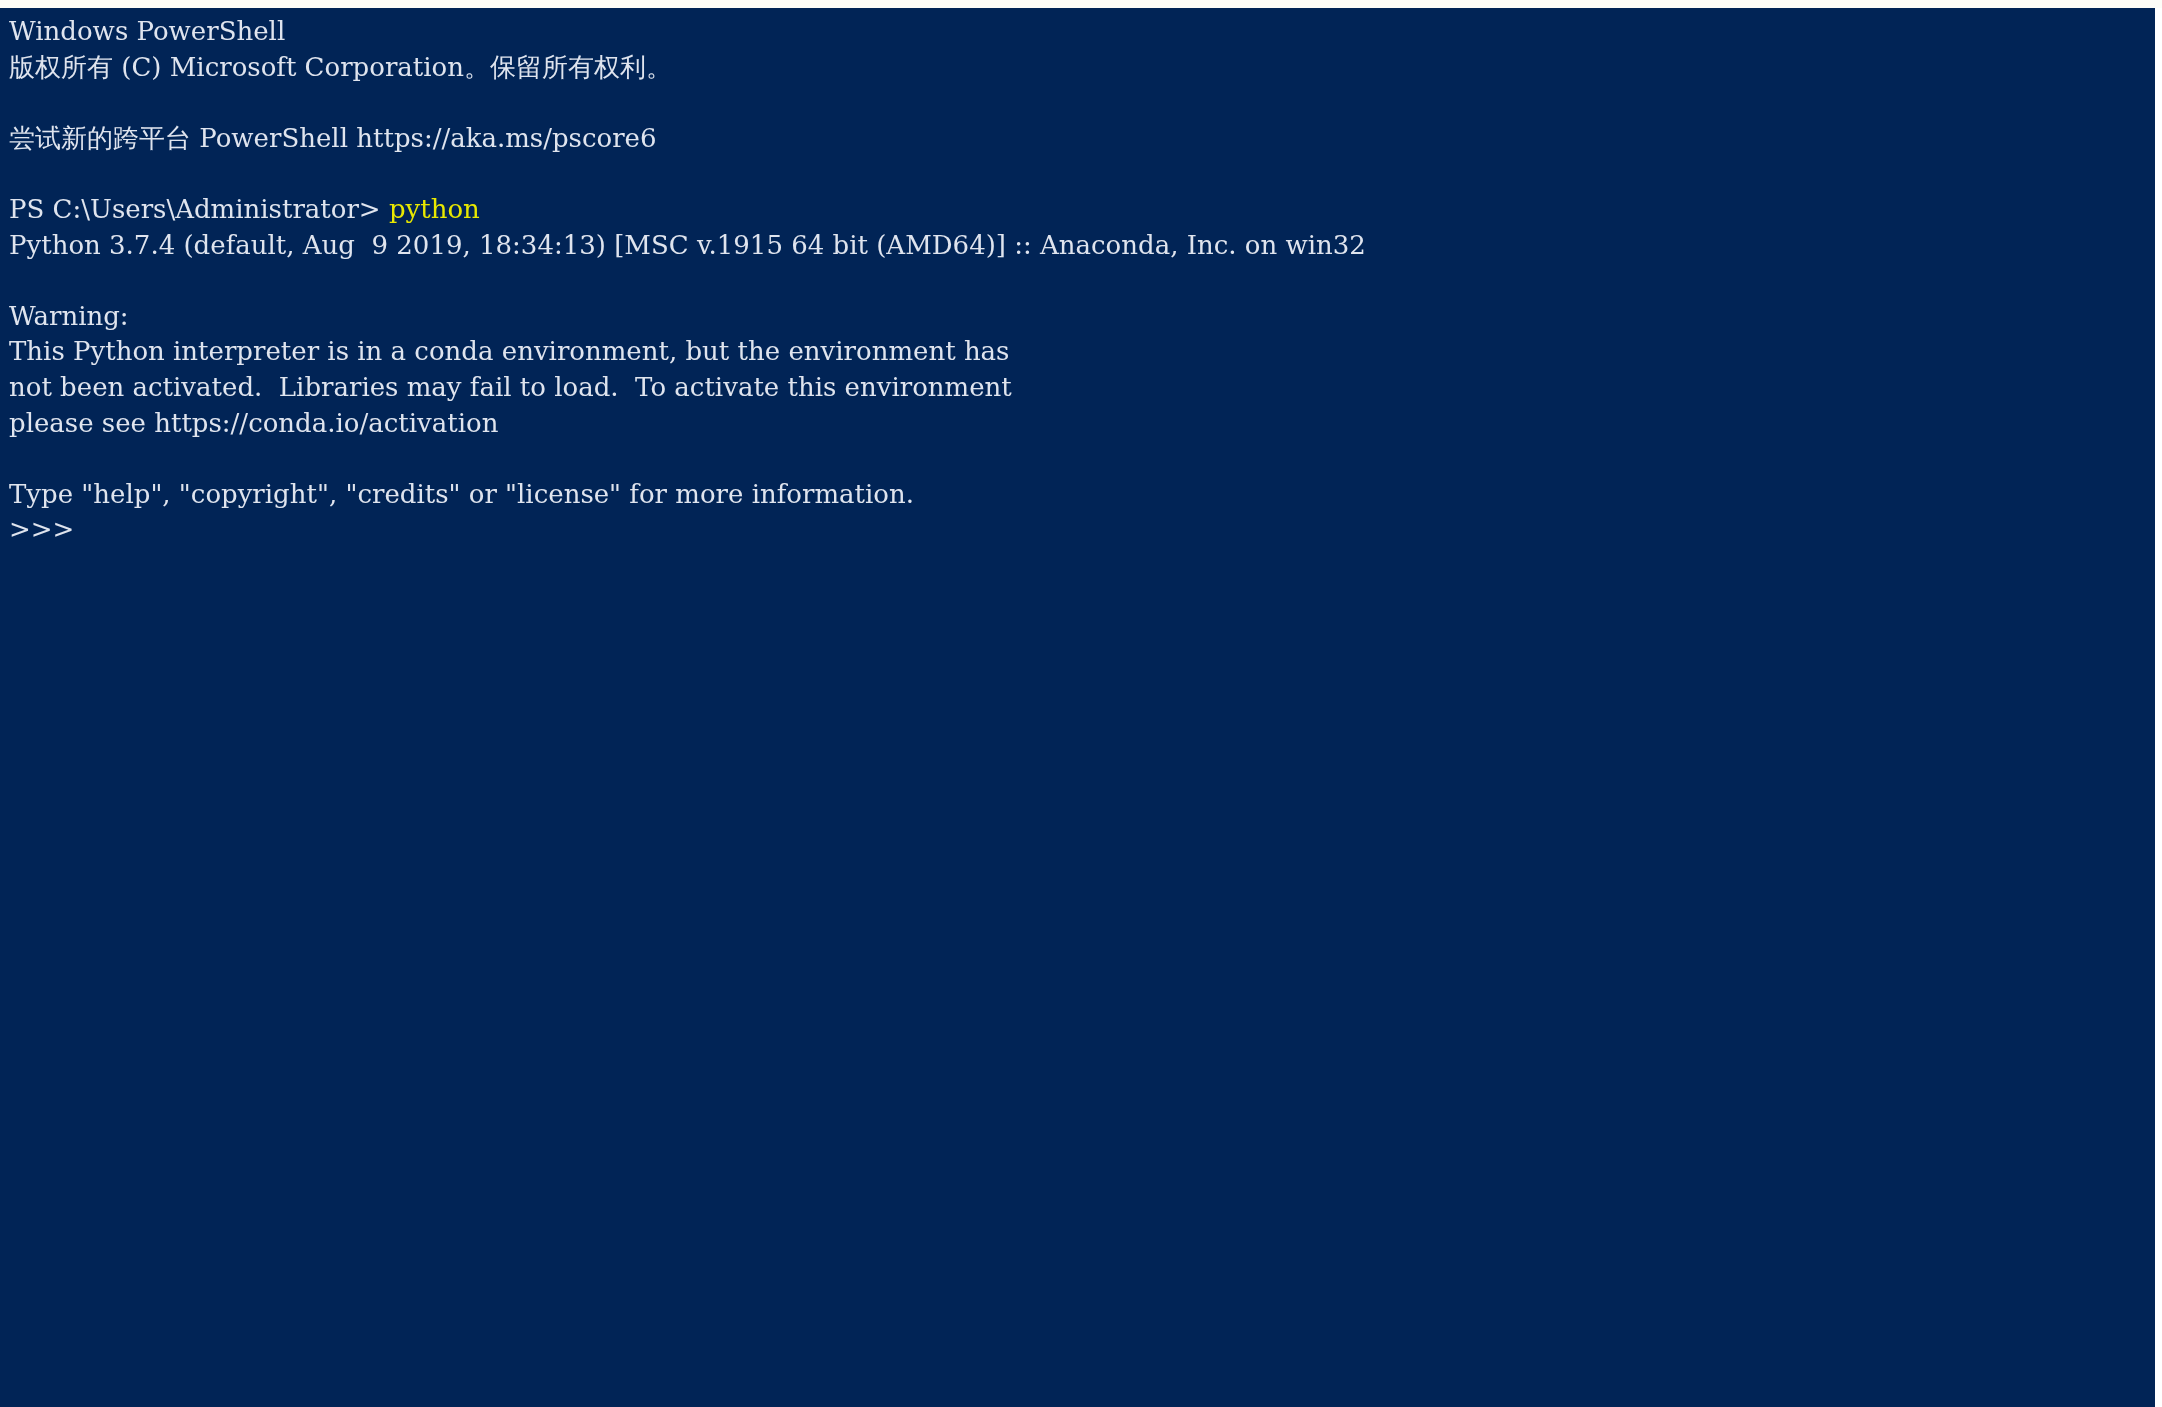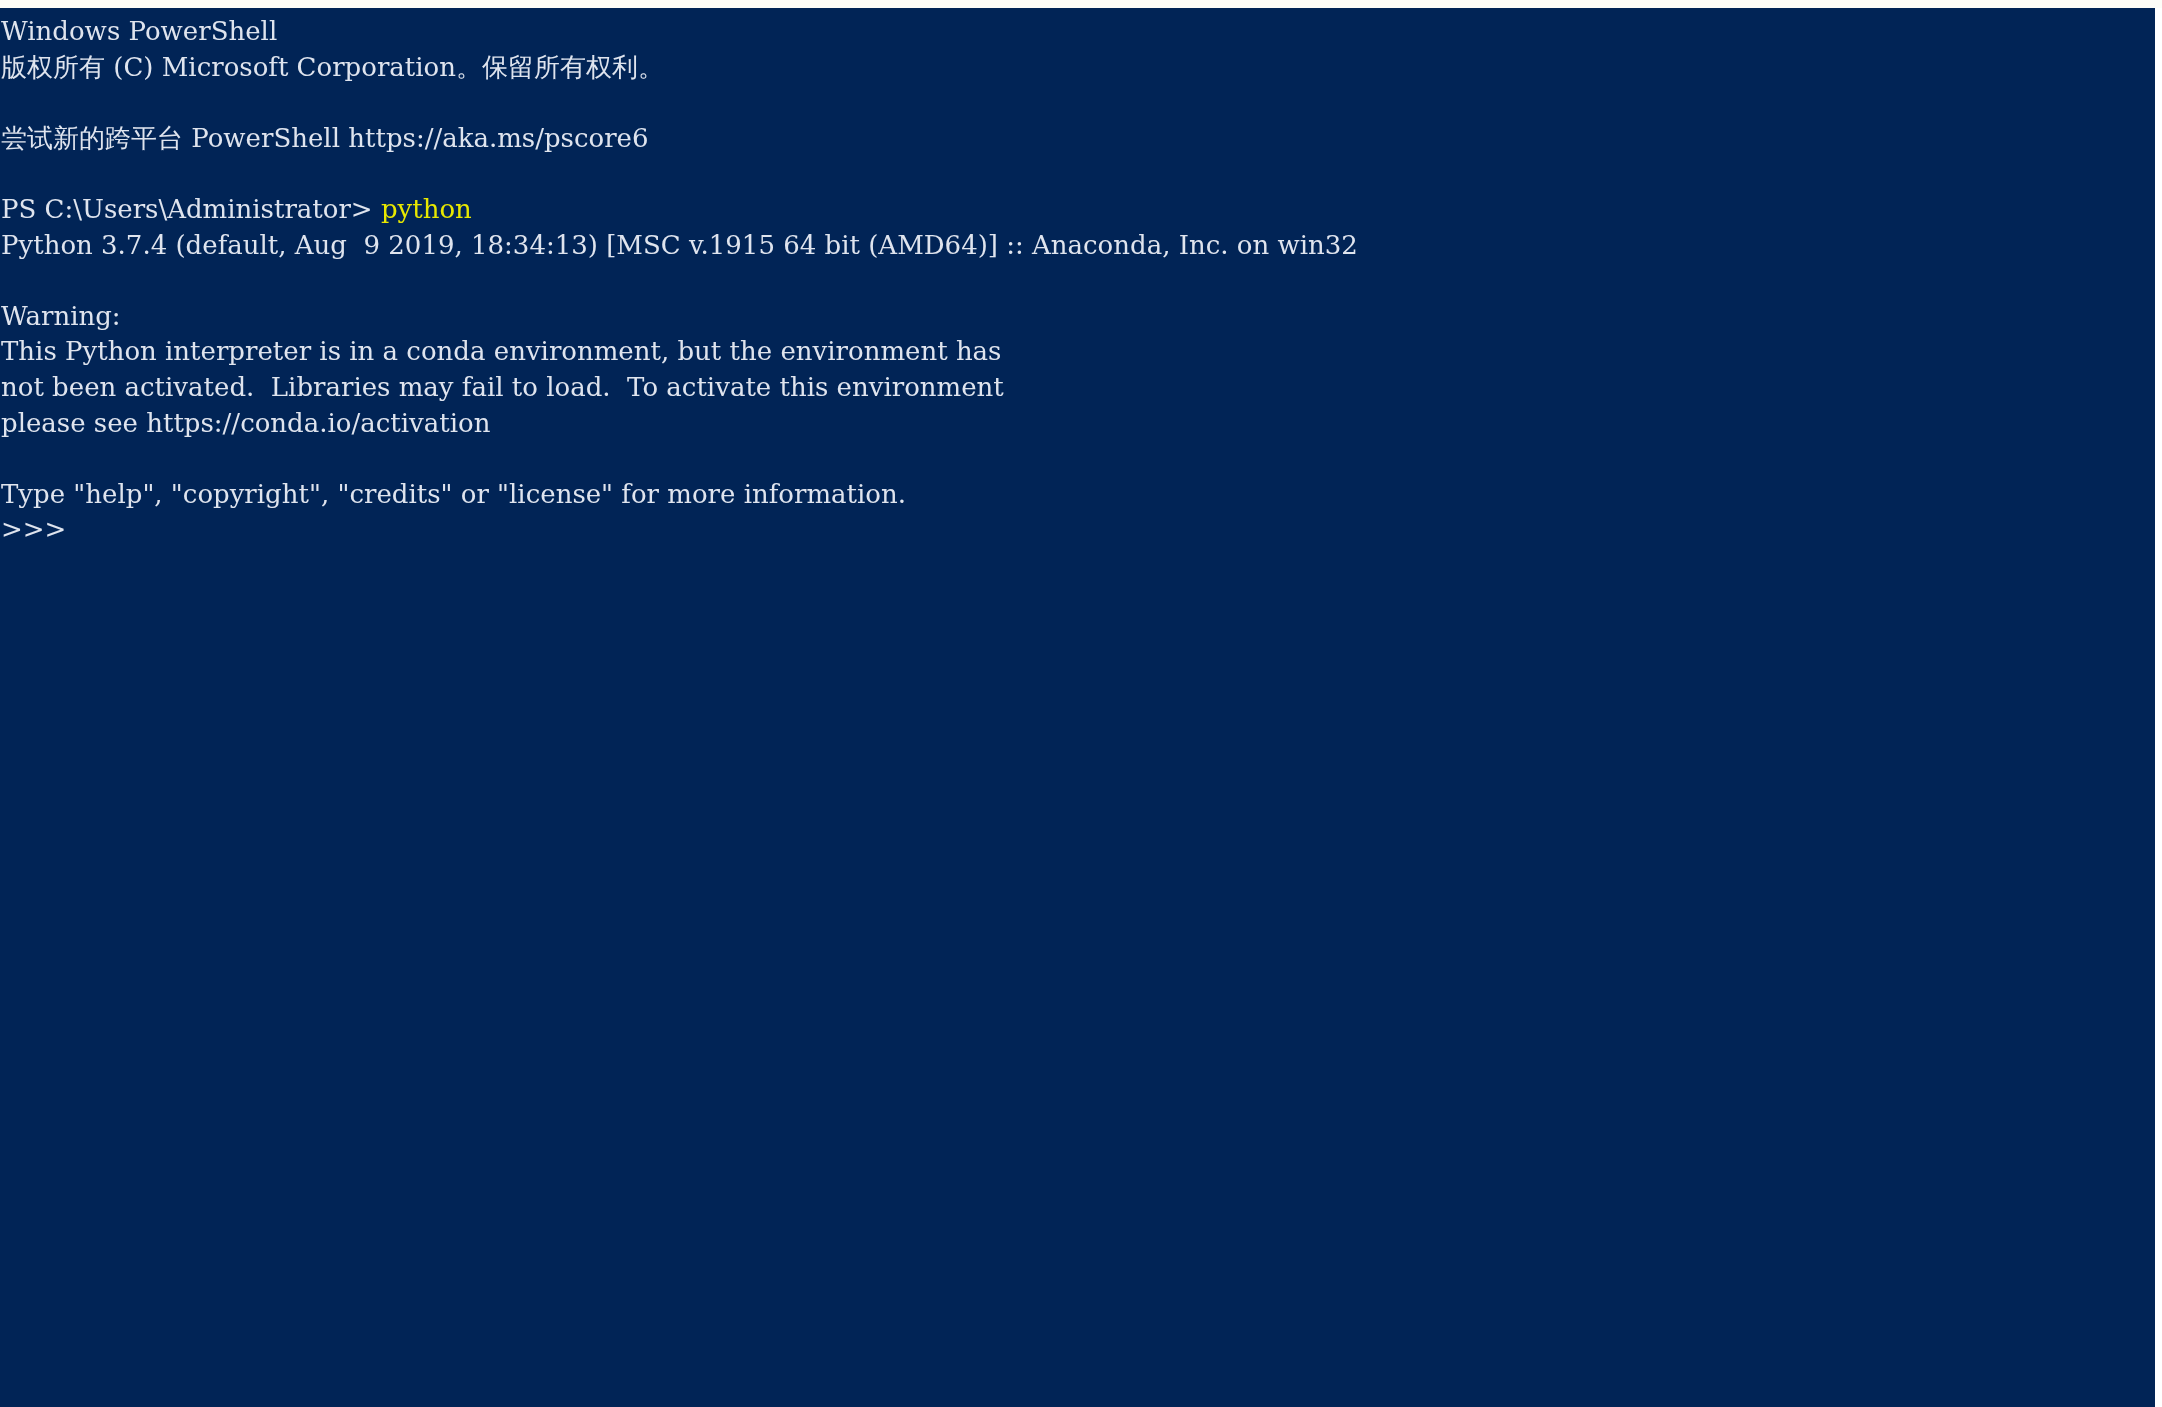--- a/index.html
+++ b/index.html
@@ -35,21 +35,21 @@
     line-height: 35.6px;
     white-space: pre;
     letter-spacing: 0px;
     color: #dfe4ee;
     -webkit-font-smoothing: antialiased;
   }
 
   .console-line {
     display: block;
     height: 35.6px;
-    padding-left: 1px;
+    padding-left: 9px;
     white-space: pre;
     font-family: "DejaVu Serif", "Liberation Serif", serif;
   }
 
   .console-line.blank {
     color: transparent;
   }
 
   .seg {
     white-space: pre;

